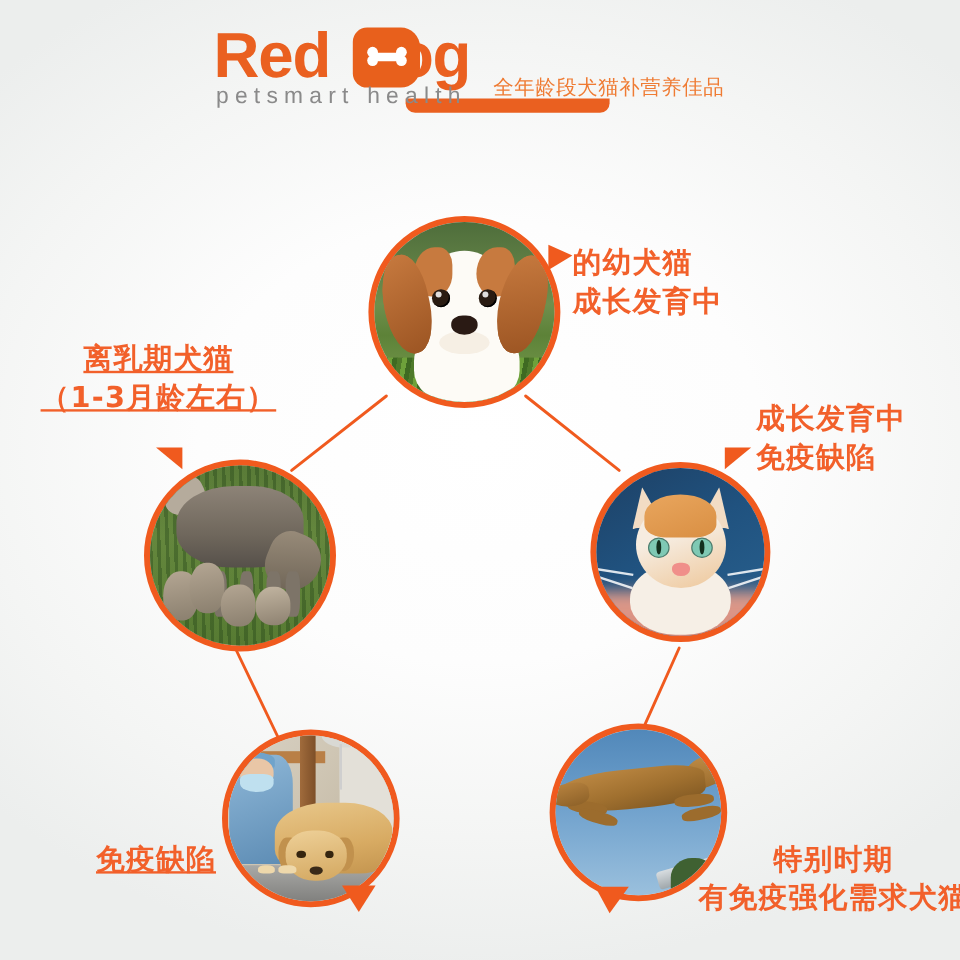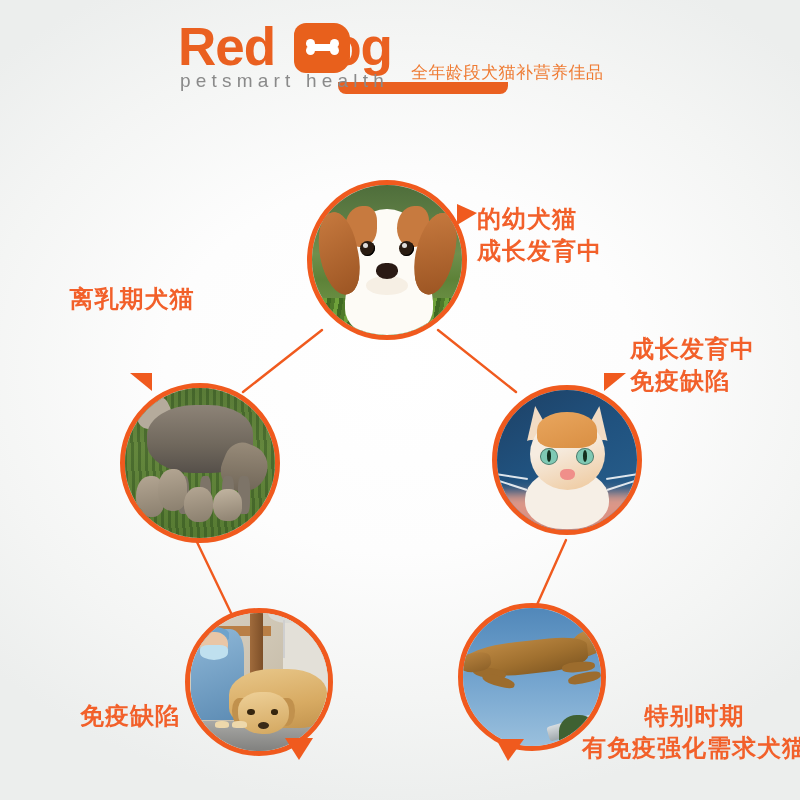--- a/index.html
+++ b/index.html
@@ -82,21 +82,21 @@
   .node .disc .photo{ position:absolute; inset:-5px; border-radius:50%; }
   .tab{ position:absolute; width:0; height:0; }
 
   
   .label{
     position:absolute; color:#f2602a; font-weight:bold;
     font-size:24px; line-height:32px; letter-spacing:1px; white-space:nowrap;
     font-family:"DejaVu Sans","Liberation Sans",sans-serif;
   }
   .label.r{ text-align:left; }
-  .label.l{ text-align:center; }
+  .label.l{ text-align:center;text-decoration:underline; }
 
   
   .ph{ position:absolute; inset:0; }
 
   
   .puppy{ background:linear-gradient(#4c6b3a 0%,#6f8f4d 46%,#5d8238 62%,#7fa356 100%); }
   .puppy .grass{ position:absolute; left:0; bottom:0; width:100%; height:26%;
     background:repeating-linear-gradient(100deg,#4f7a2a 0 4px,#6ea13a 4px 8px,#3f6a22 8px 12px); }
   .puppy .body{ position:absolute; left:24%; bottom:2%; width:55%; height:44%;
     background:#fdfbf6; border-radius:50% 50% 40% 40%; }
@@ -387,16 +387,17 @@
             <div class="pup p2"></div>
           <div class="pup p3"></div>
             <div class="pup p4"></div>
         </div>
       </div>
       <div class="tab" style="left:10px; top:-10px;
            border-right:22px solid #f05a1e; border-bottom:18px solid transparent;"></div>
     </div>
     <div class="label l" style="left:22px; top:283px; width:220px;">
       <div>离乳期犬猫</div>
+      <div>（1-3月龄左右）</div>
     </div>
 
   </div>
 </div>
 
 </body></html>

